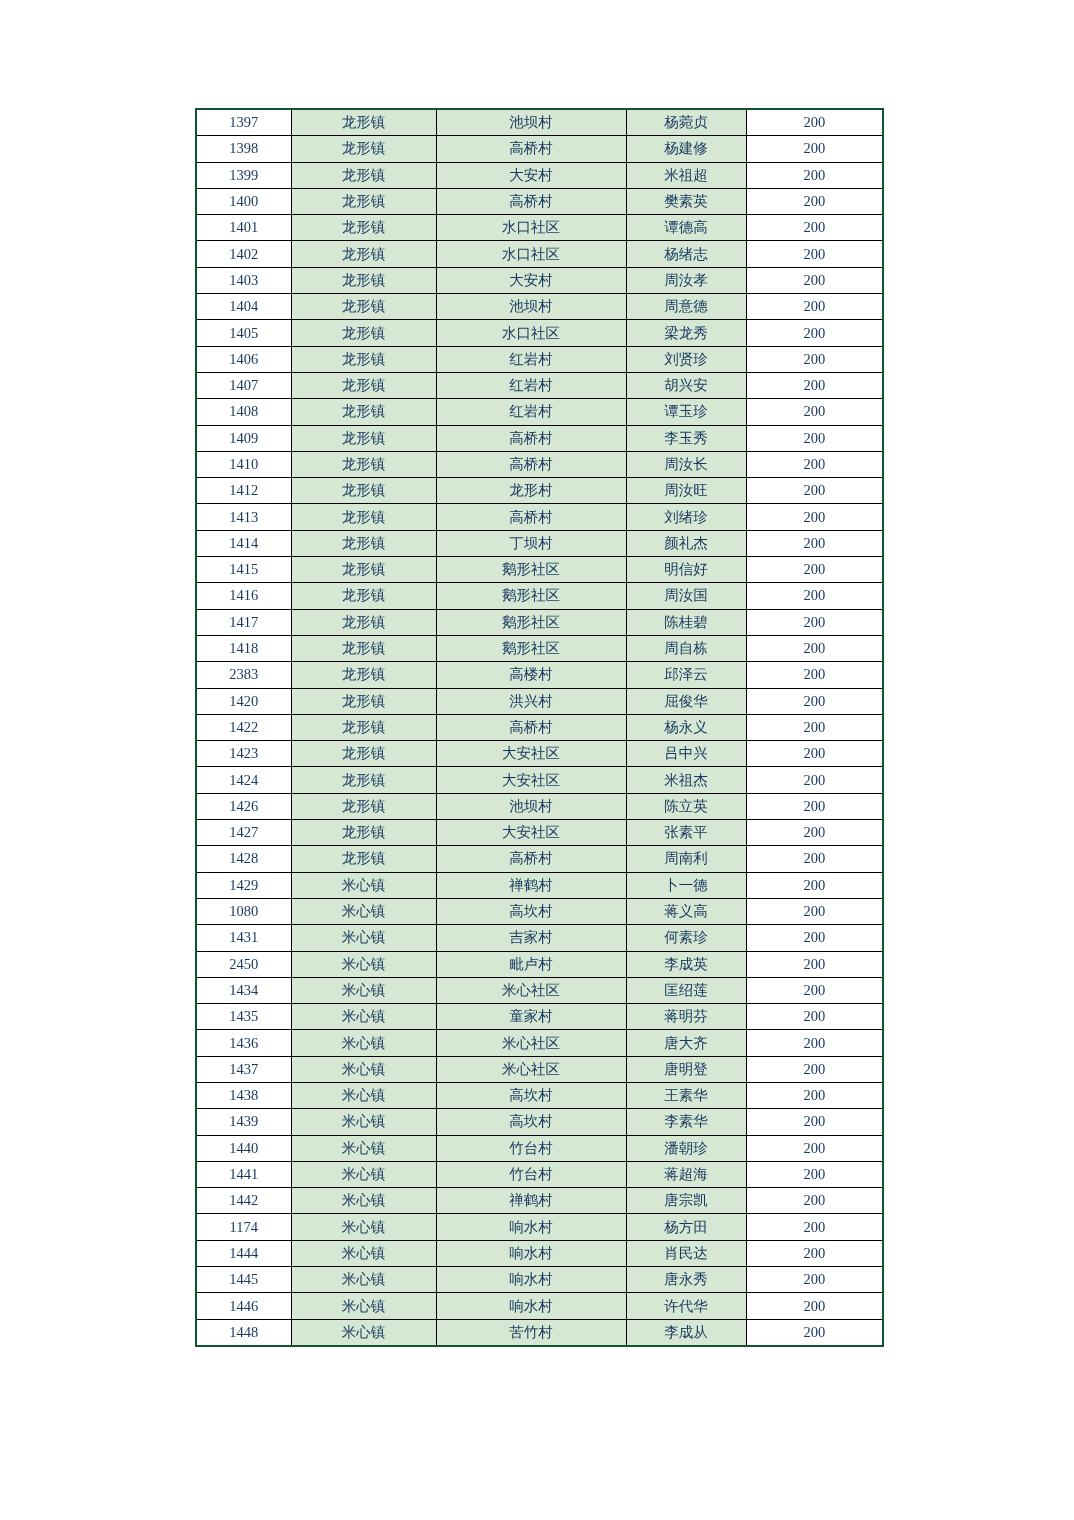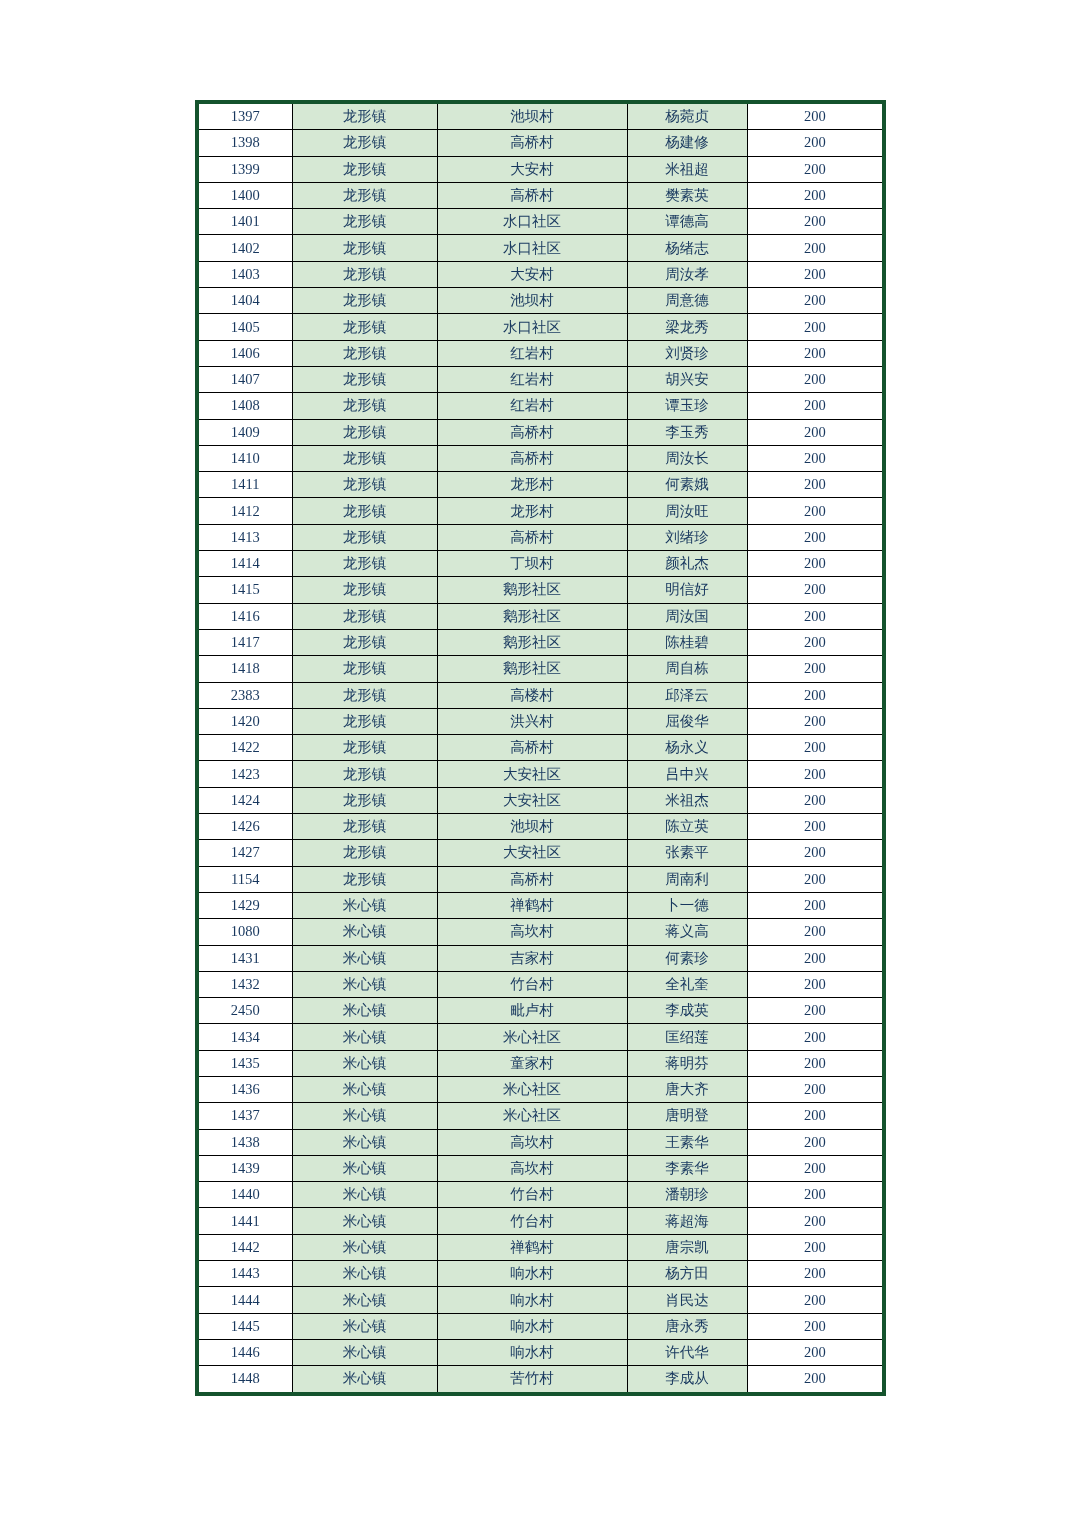--- a/index.html
+++ b/index.html
@@ -15,24 +15,24 @@
   }
   .page {
     position: relative;
     width: 1074px;
     height: 1520px;
     background: #ffffff;
   }
   table.data-table {
     position: absolute;
     left: 195px;
-    top: 100px;
+    top: 108px;
     border-collapse: collapse;
     table-layout: fixed;
-    border: 4px solid #14532d;
+    border: 2px solid #14532d;
   }
   table.data-table td {
     border: 1px solid #000000;
     height: 25.3px;
     padding: 0 2px;
     text-align: center;
     vertical-align: middle;
     font-size: 14.5px;
     color: #17375e;
     white-space: nowrap;
@@ -153,27 +153,20 @@
           <td>200</td>
         </tr>
         <tr>
           <td>1410</td>
           <td class="green">龙形镇</td>
           <td class="green">高桥村</td>
           <td class="green">周汝长</td>
           <td>200</td>
         </tr>
         <tr>
-          <td>1411</td>
-          <td class="green">龙形镇</td>
-          <td class="green">龙形村</td>
-          <td class="green">何素娥</td>
-          <td>200</td>
-        </tr>
-        <tr>
           <td>1412</td>
           <td class="green">龙形镇</td>
           <td class="green">龙形村</td>
           <td class="green">周汝旺</td>
           <td>200</td>
         </tr>
         <tr>
           <td>1413</td>
           <td class="green">龙形镇</td>
           <td class="green">高桥村</td>
@@ -258,21 +251,21 @@
           <td>200</td>
         </tr>
         <tr>
           <td>1427</td>
           <td class="green">龙形镇</td>
           <td class="green">大安社区</td>
           <td class="green">张素平</td>
           <td>200</td>
         </tr>
         <tr>
-          <td>1154</td>
+          <td>1428</td>
           <td class="green">龙形镇</td>
           <td class="green">高桥村</td>
           <td class="green">周南利</td>
           <td>200</td>
         </tr>
         <tr>
           <td>1429</td>
           <td class="green">米心镇</td>
           <td class="green">禅鹤村</td>
           <td class="green">卜一德</td>
@@ -286,27 +279,20 @@
           <td>200</td>
         </tr>
         <tr>
           <td>1431</td>
           <td class="green">米心镇</td>
           <td class="green">吉家村</td>
           <td class="green">何素珍</td>
           <td>200</td>
         </tr>
         <tr>
-          <td>1432</td>
-          <td class="green">米心镇</td>
-          <td class="green">竹台村</td>
-          <td class="green">全礼奎</td>
-          <td>200</td>
-        </tr>
-        <tr>
           <td>2450</td>
           <td class="green">米心镇</td>
           <td class="green">毗卢村</td>
           <td class="green">李成英</td>
           <td>200</td>
         </tr>
         <tr>
           <td>1434</td>
           <td class="green">米心镇</td>
           <td class="green">米心社区</td>
@@ -363,21 +349,21 @@
           <td>200</td>
         </tr>
         <tr>
           <td>1442</td>
           <td class="green">米心镇</td>
           <td class="green">禅鹤村</td>
           <td class="green">唐宗凯</td>
           <td>200</td>
         </tr>
         <tr>
-          <td>1443</td>
+          <td>1174</td>
           <td class="green">米心镇</td>
           <td class="green">响水村</td>
           <td class="green">杨方田</td>
           <td>200</td>
         </tr>
         <tr>
           <td>1444</td>
           <td class="green">米心镇</td>
           <td class="green">响水村</td>
           <td class="green">肖民达</td>

